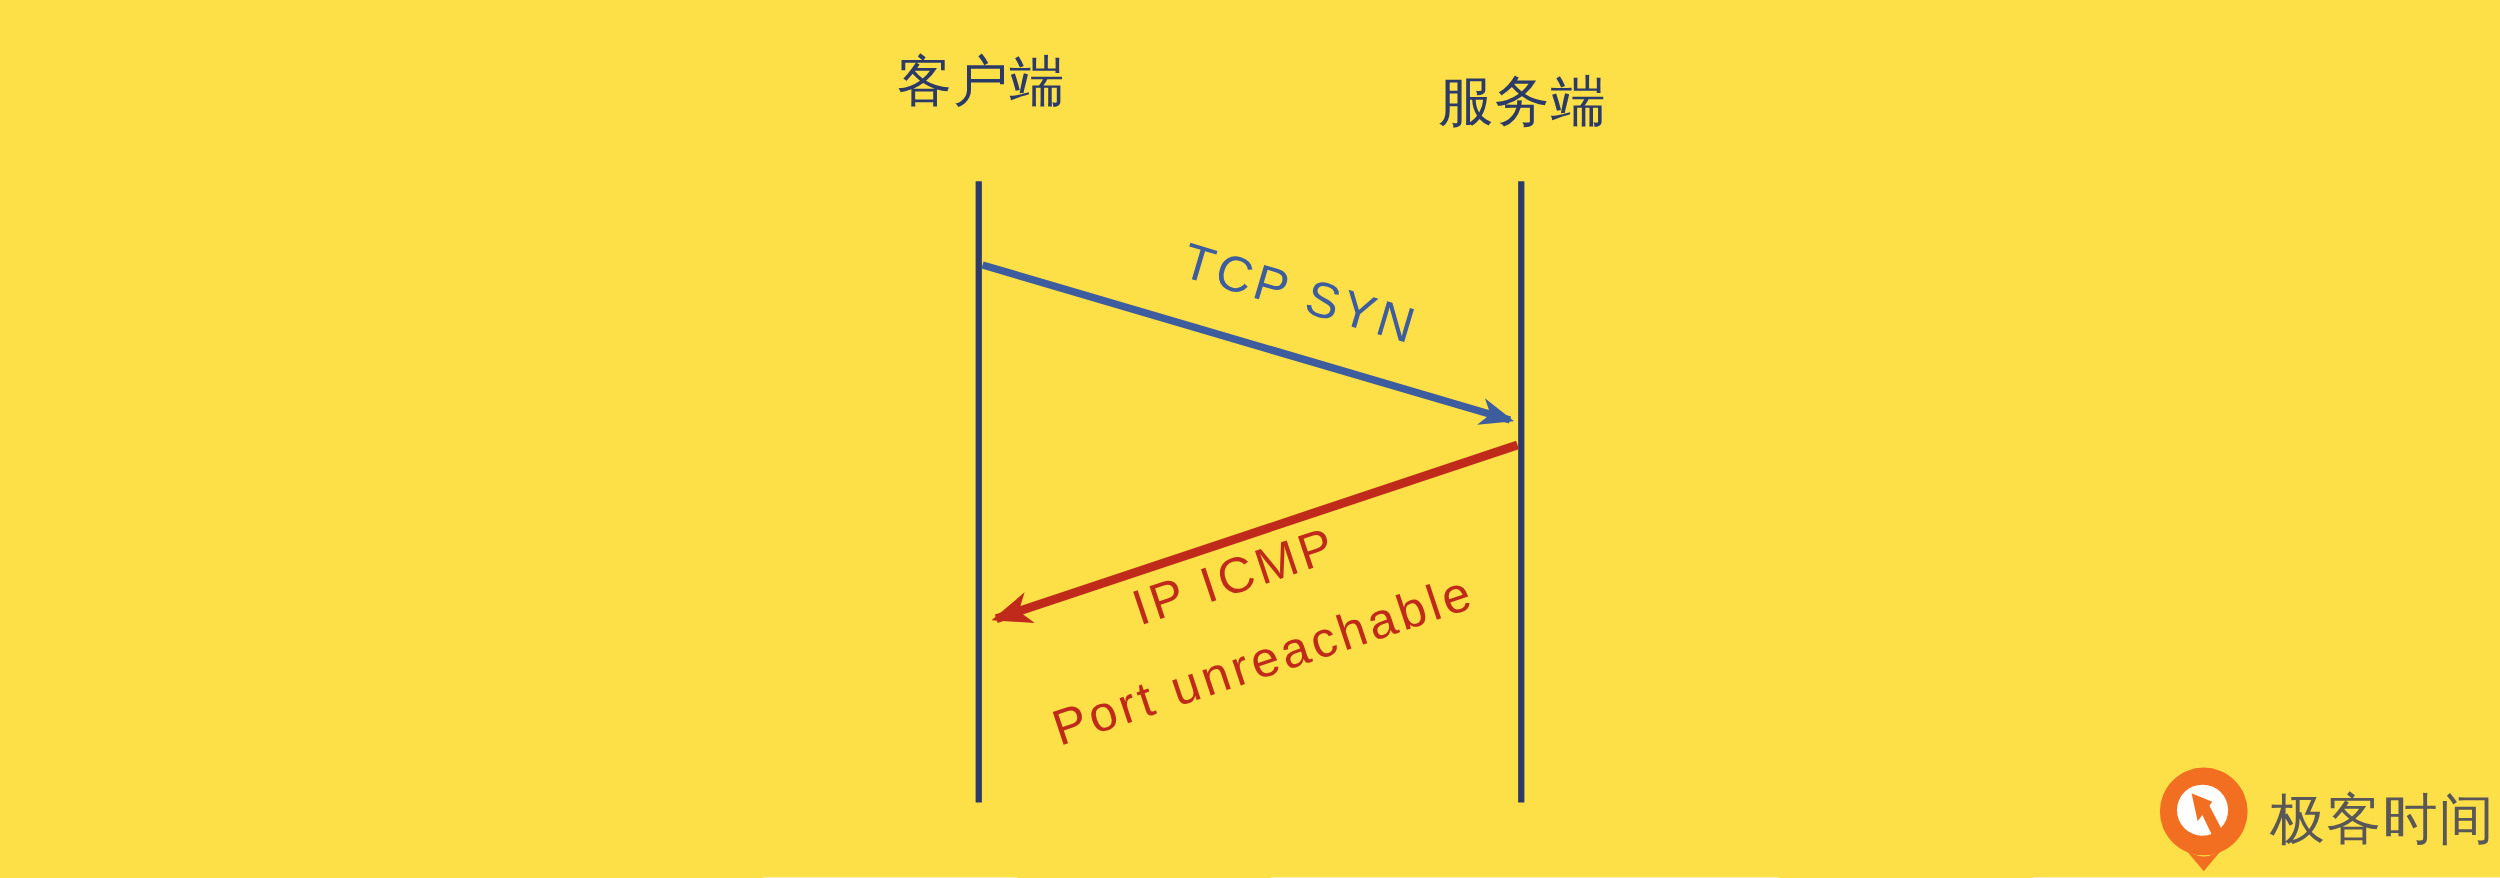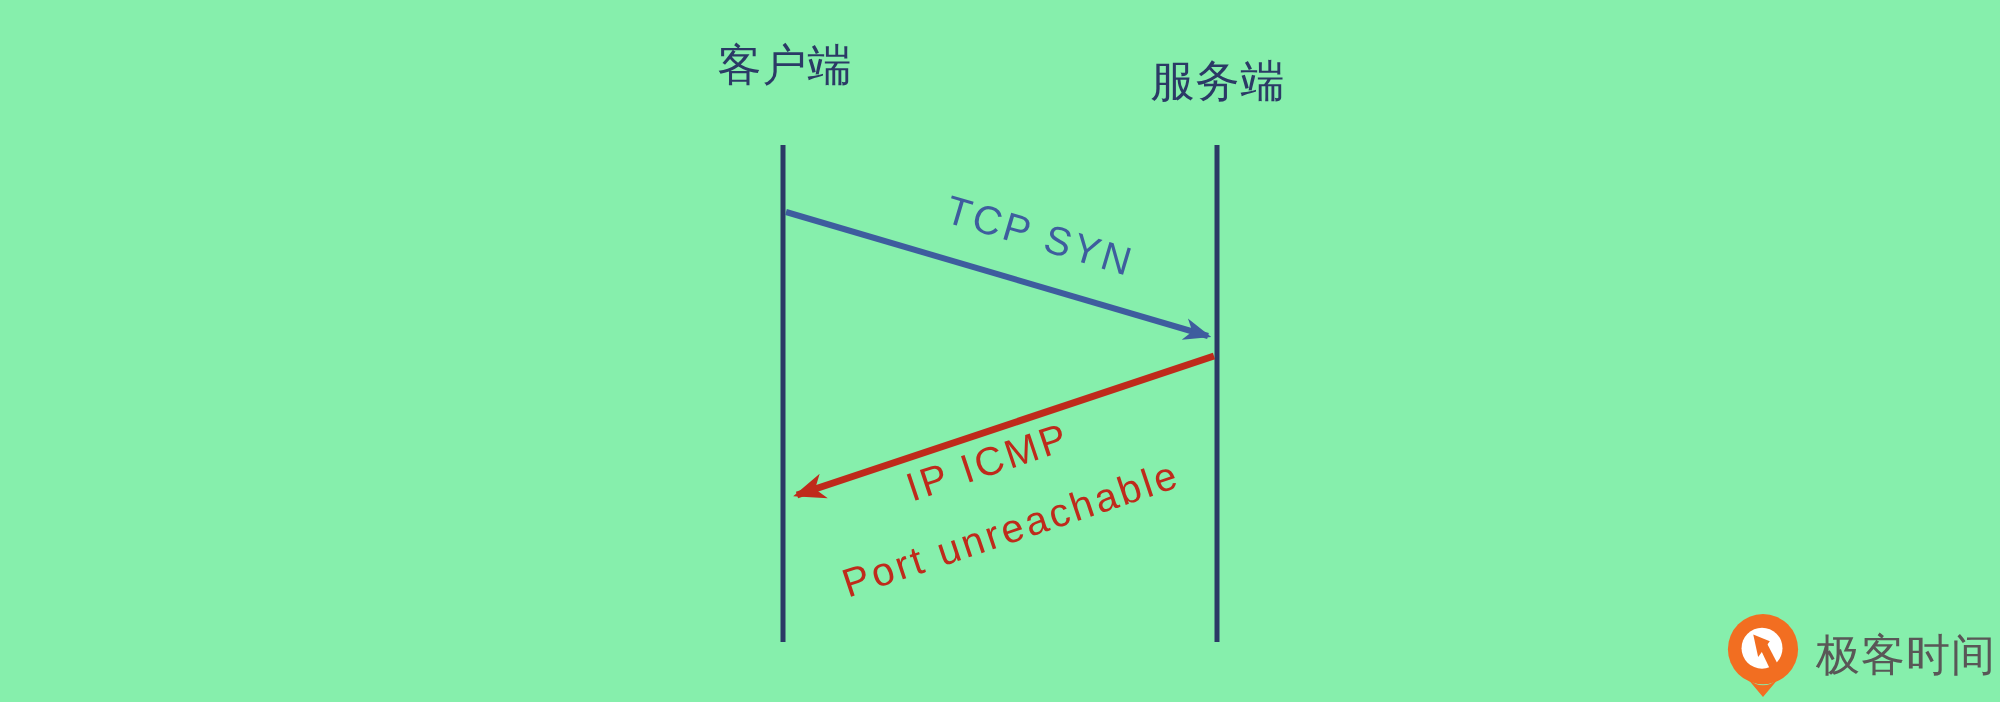--- a/index.html
+++ b/index.html
@@ -4,21 +4,21 @@
 <style>
   html, body {
     margin: 0;
     padding: 0;
     background: #ffffff;
   }
   .canvas {
     position: relative;
     width: 2000px;
     height: 702px;
-    background: #86efac;
+    background: #fde047;
     overflow: hidden;
     font-family: "Liberation Sans", "DejaVu Sans", sans-serif;
   }
   .layer {
     position: absolute;
     left: 0;
     top: 0;
   }
   .actor-label {
     position: absolute;

